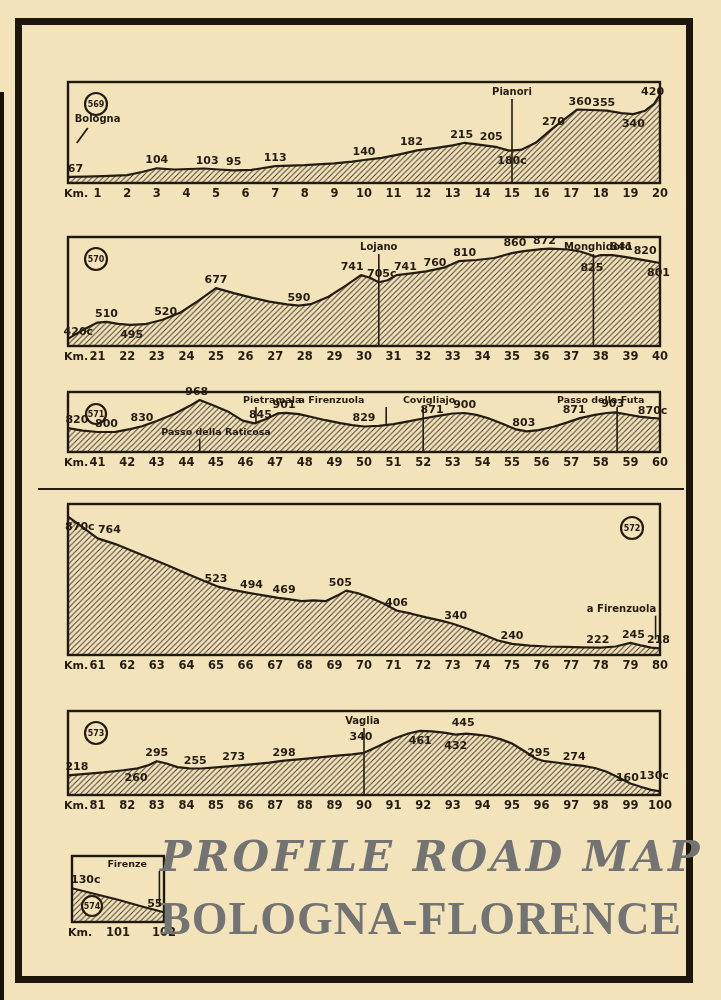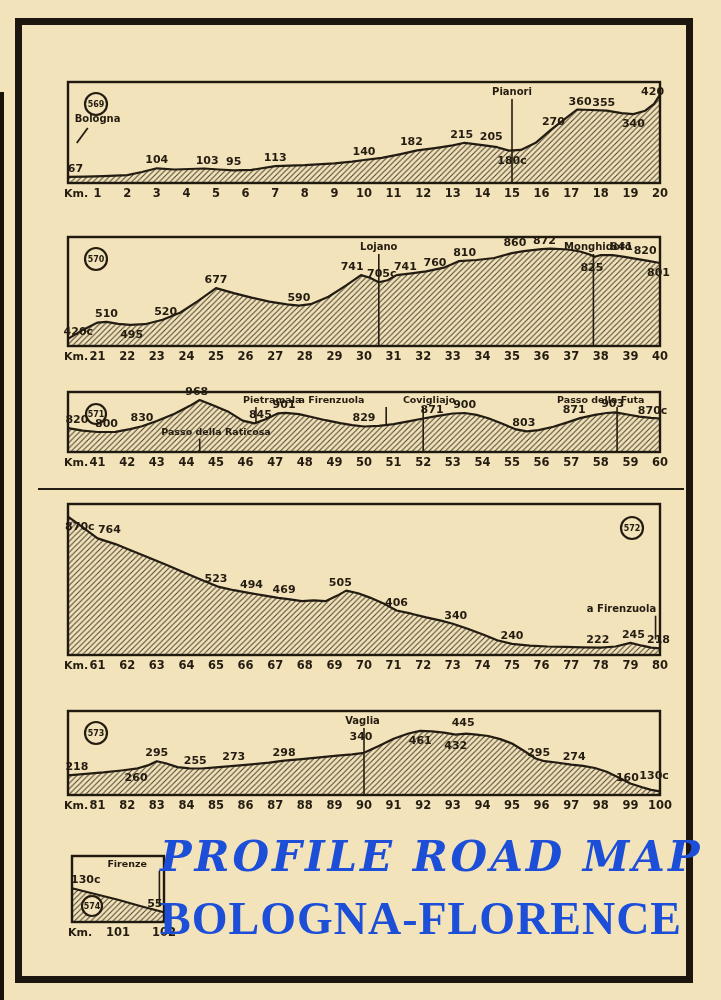--- a/index.html
+++ b/index.html
@@ -7,21 +7,21 @@
     width:721px;height:1000px;
     background:#f2e3ba;
     font-family:"DejaVu Sans",sans-serif;
     position:relative;overflow:hidden;
     color:#241c10;
   }
   #edge-strip{position:absolute;left:0;top:92px;width:4px;height:908px;background:#181209;}
   #frame{position:absolute;left:15px;top:18px;width:664px;height:951px;border:7px solid #1d160e;}
   #separator{position:absolute;left:38px;top:488px;width:646px;height:2px;background:#241d13;}
   #canvas{position:absolute;left:0;top:0;width:721px;height:1000px;}
-  #title-block{position:absolute;left:160px;top:836px;width:500px;color:#1d4ed8;}
+  #title-block{position:absolute;left:160px;top:836px;width:500px;color:#737373;}
   .t1{font-family:"DejaVu Serif",serif;font-style:italic;font-weight:bold;font-size:42px;letter-spacing:3px;line-height:1.0;white-space:nowrap;}
   .t2{font-family:"Liberation Serif",serif;font-weight:bold;font-size:46px;letter-spacing:1px;line-height:0.95;margin-top:19px;white-space:nowrap;}
 </style>
 </head>
 <body>
 
 <div id="page">
   <div id="edge-strip"></div>
   <div id="frame"></div>
   <div id="separator"></div>

